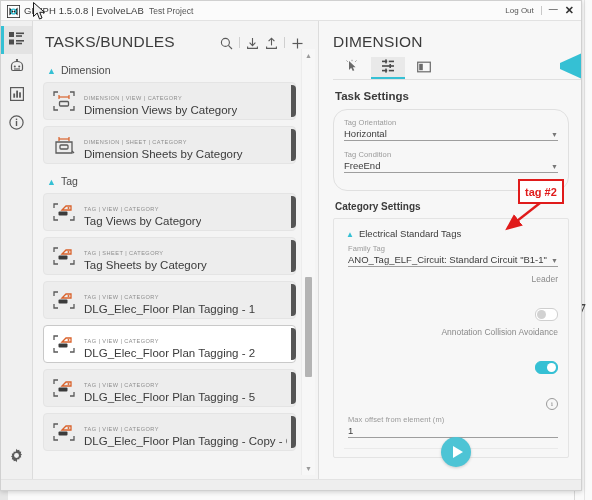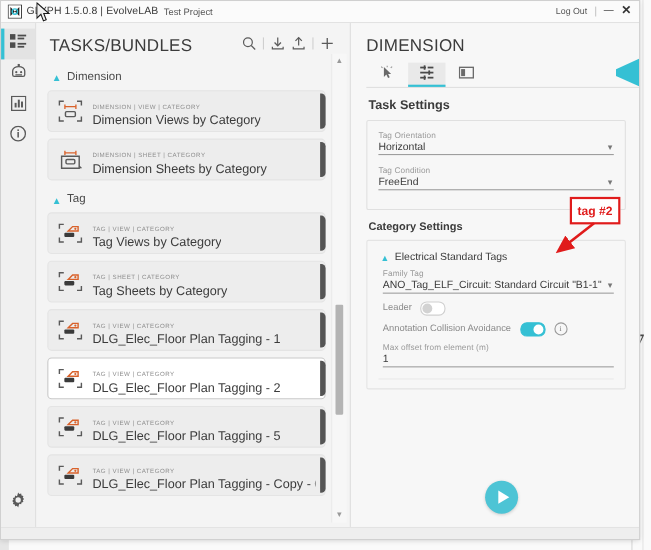--- a/index.html
+++ b/index.html
@@ -56,21 +56,21 @@
   .rail-item.active{background:#e3e3e3;}
   .rail-item.active:before{content:"";position:absolute;left:0;top:0;bottom:0;width:3px;background:#35c0d4;}
   #rail-spacer{flex:1;}
   #rail-settings{margin-bottom:8px;}
 
   
   #tasks-panel{
     width:285px;min-width:285px;background:#f4f4f4;display:flex;flex-direction:column;
     border-right:1px solid #dcdcdc;position:relative;
   }
-  #tasks-head{padding:12px 10px 4px 12px;display:flex;align-items:flex-start;}
+  #tasks-head{padding:12px 10px 4px 12px;display:flex;align-items:center;}
   #tasks-title{font-size:15.5px;color:#3c3c3c;letter-spacing:.2px;font-weight:400;}
   #tasks-actions{margin-left:auto;display:flex;align-items:center;gap:6px;padding-right:4px;}
   .hdr-icon{width:13px;height:13px;cursor:pointer;color:#555;display:block;}
   .vsep{width:1px;height:11px;background:#cfcfcf;}
 
   #tasks-scroll{
     flex:1;overflow:hidden;position:relative;padding:4px 22px 0 10px;
   }
   .group-head{display:flex;align-items:center;gap:5px;padding:5px 0 3px 4px;cursor:pointer;}
   .group-chevron{color:#35c0d4;font-size:9px;line-height:1;transform:translateY(1px);}
@@ -108,34 +108,34 @@
     width:34px;height:22px;display:flex;align-items:center;justify-content:center;
     cursor:pointer;color:#6a6a6a;position:relative;
   }
   .ptab.active{background:#e9e9e9;}
   .ptab.active:after{content:"";position:absolute;left:0;right:0;bottom:0;height:2px;background:#35c0d4;}
   #props-tabline{height:1px;background:#e0e0e0;margin-top:0;}
 
   #props-scroll{flex:1;overflow:hidden;padding:10px 12px 0 14px;}
   .sect-title{font-size:11.5px;color:#3b3b3b;font-weight:bold;margin:0 0 7px 2px;}
   .card{
-    background:#f7f7f7;border:1px solid #e0e0e0;border-radius:2px;padding:8px 10px 10px 10px;
+    background:#f7f7f7;border:1px solid #e0e0e0;border-radius:14px;padding:8px 10px 10px 10px;
   }
   .field{margin-bottom:9px;position:relative;}
   .field-label{font-size:7.5px;color:#9a9a9a;margin-bottom:1px;letter-spacing:.1px;}
   .field-value-row{display:flex;align-items:flex-end;border-bottom:1px solid #9e9e9e;padding-bottom:1px;}
   .field-value{font-size:9.5px;color:#3b3b3b;flex:1;white-space:nowrap;overflow:hidden;}
   .caret{font-size:7px;color:#777;margin-left:4px;transform:translateY(-1px);}
   .sub-title{font-size:10px;color:#3b3b3b;font-weight:bold;margin:10px 0 6px 2px;}
   .sub-group{display:flex;align-items:center;gap:5px;margin:2px 0 5px 2px;cursor:pointer;}
   .sub-group .group-chevron{font-size:8px;}
   .sub-group-label{font-size:9.5px;color:#3b3b3b;}
   .inner-card{border:1px solid #e4e4e4;border-radius:2px;padding:7px 10px 8px 10px;background:#f7f7f7;}
 
-  .toggle-row{display:flex;align-items:flex-start;gap:8px;margin:6px 0 2px 0;}
+  .toggle-row{display:flex;align-items:flex-end;gap:24px;margin:6px 0 2px 0;flex-direction:column;}
   .toggle-label{font-size:8.5px;color:#8a8a8a;}
   .switch{width:21px;height:11px;border-radius:6px;background:#ffffff;border:1px solid #cfcfcf;position:relative;cursor:pointer;flex:0 0 auto;}
   .switch .knob{position:absolute;top:1px;left:1px;width:9px;height:9px;border-radius:50%;background:#d2d2d2;}
   .switch.on{background:#35c0d4;border-color:#35c0d4;}
   .switch.on .knob{left:11px;background:#ffffff;}
   .info-dot{width:10px;height:10px;border-radius:50%;border:1px solid #9a9a9a;color:#7a7a7a;font-size:7px;display:flex;align-items:center;justify-content:center;cursor:pointer;font-family:"Liberation Serif",serif;}
   .divider-soft{height:1px;background:#eaeaea;margin-top:10px;}
 
   
   #side-tab{

